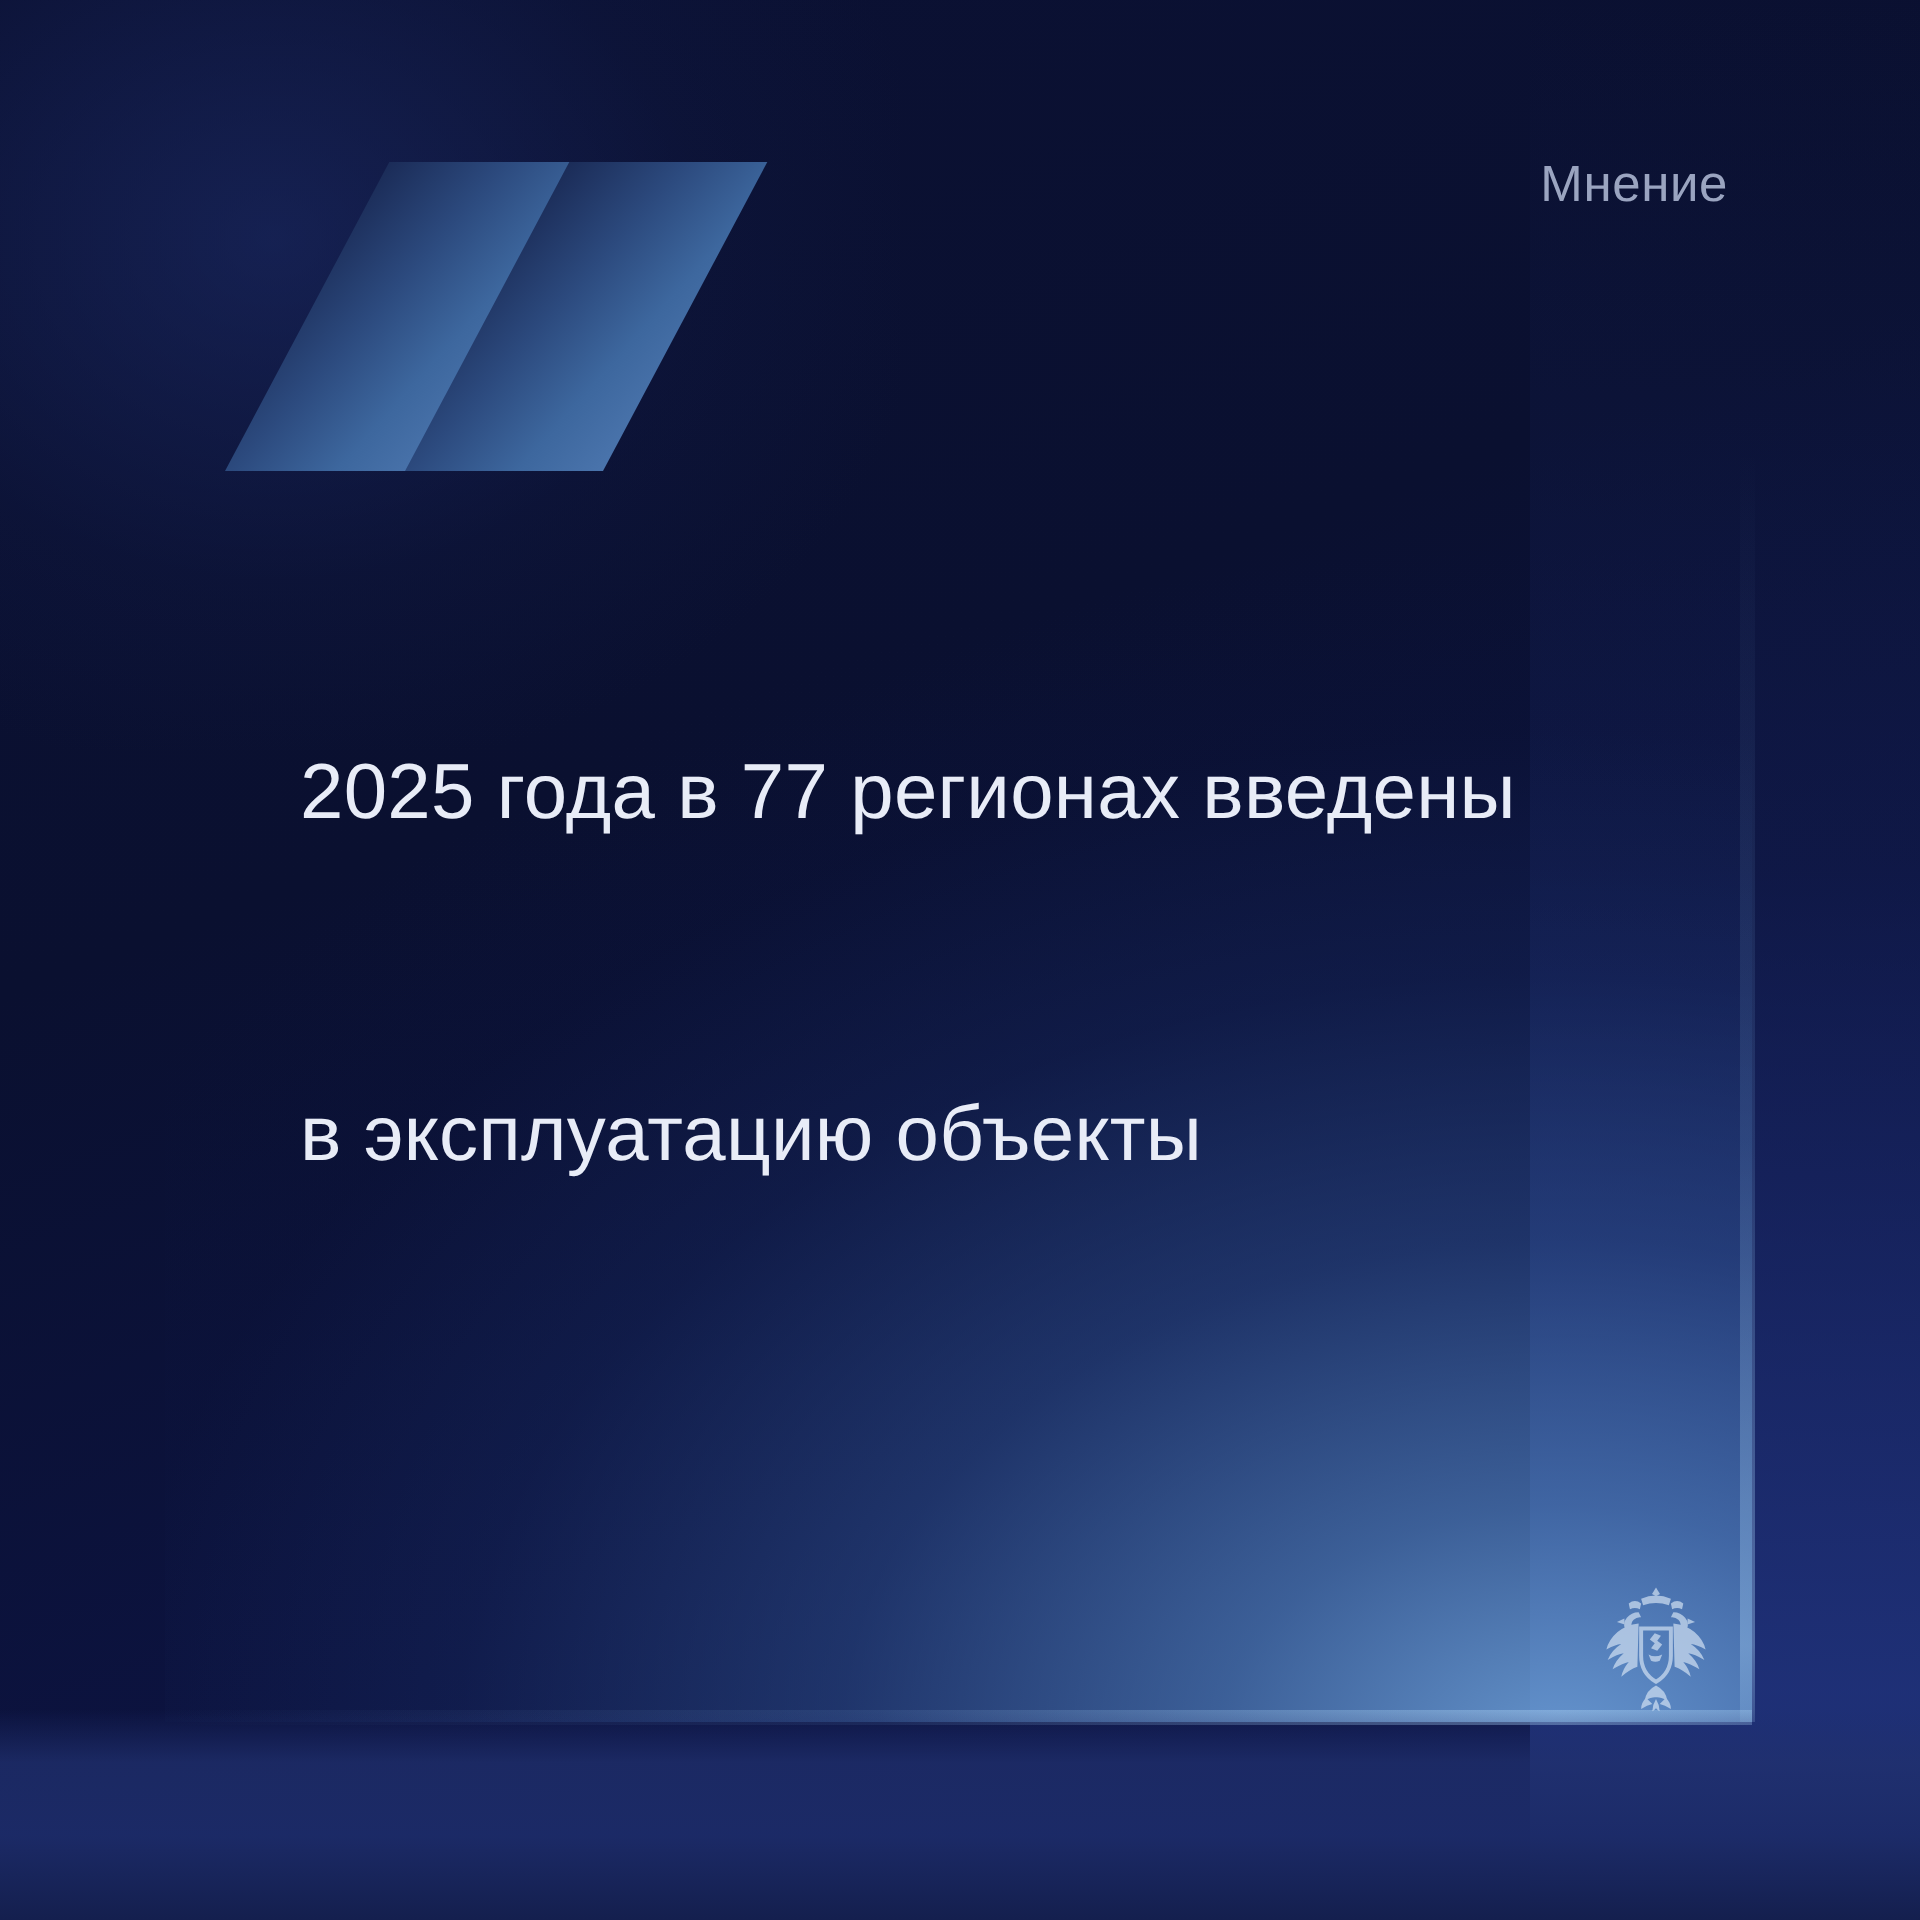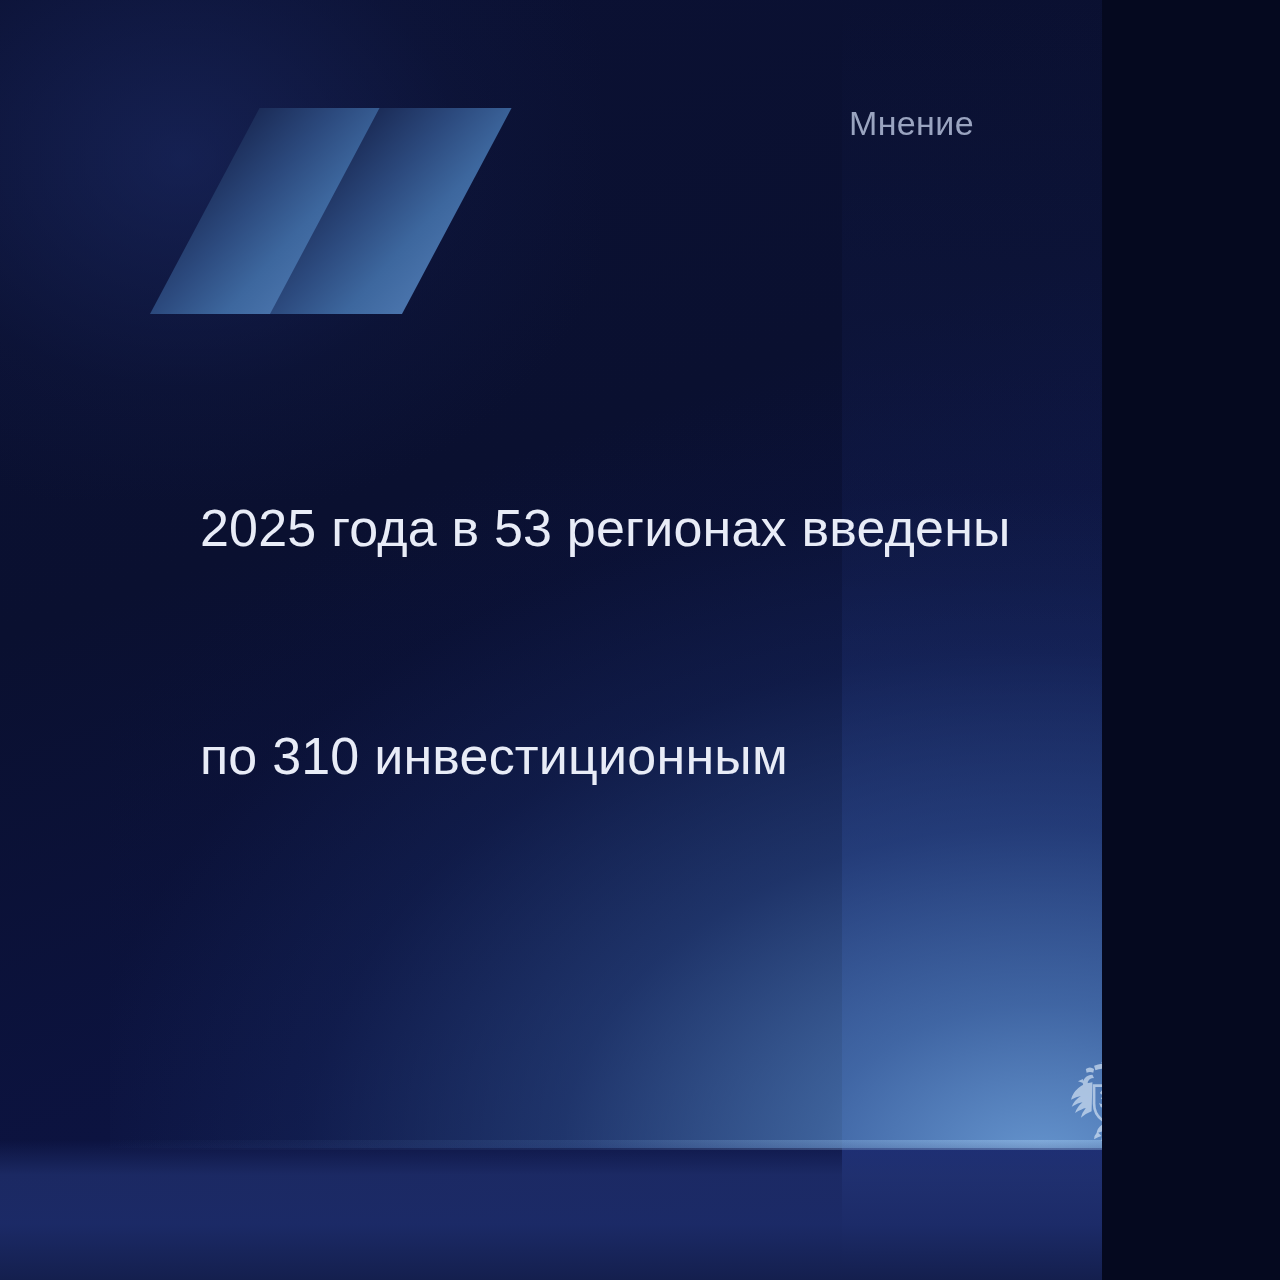--- a/index.html
+++ b/index.html
@@ -6,21 +6,21 @@
     margin: 0;
     padding: 0;
     background: #05091f;
   }
   body {
     font-family: "Liberation Sans", sans-serif;
   }
 
   #card {
     position: relative;
-    width: 1102px;
+    width: 1280px;
     height: 1280px;
     overflow: hidden;
     background: #0a1030;
   }
 
   
   .bg-base {
     position: absolute;
     inset: 0;
     background:
@@ -157,22 +157,22 @@
   <div class="bg-bottom-band2"></div>
 
   <div class="quote-mark">
     <div class="quote-bar one"></div>
     <div class="quote-bar two"></div>
   </div>
 
   <div class="kicker">Мнение</div>
 
   <div class="quote-text">
-    <span class="ln">2025 года в 53 регионах введены</span>
-    <span class="ln">по 310 инвестиционным</span>
+    <span class="ln">2025 года в 77 регионах введены</span>
+    <span class="ln">в эксплуатацию объекты</span>
     
     
     
     
     
     
   </div>
 
   <svg class="emblem" viewBox="0 0 100 104">
     <g fill="#d4e3f4" opacity="0.95">

